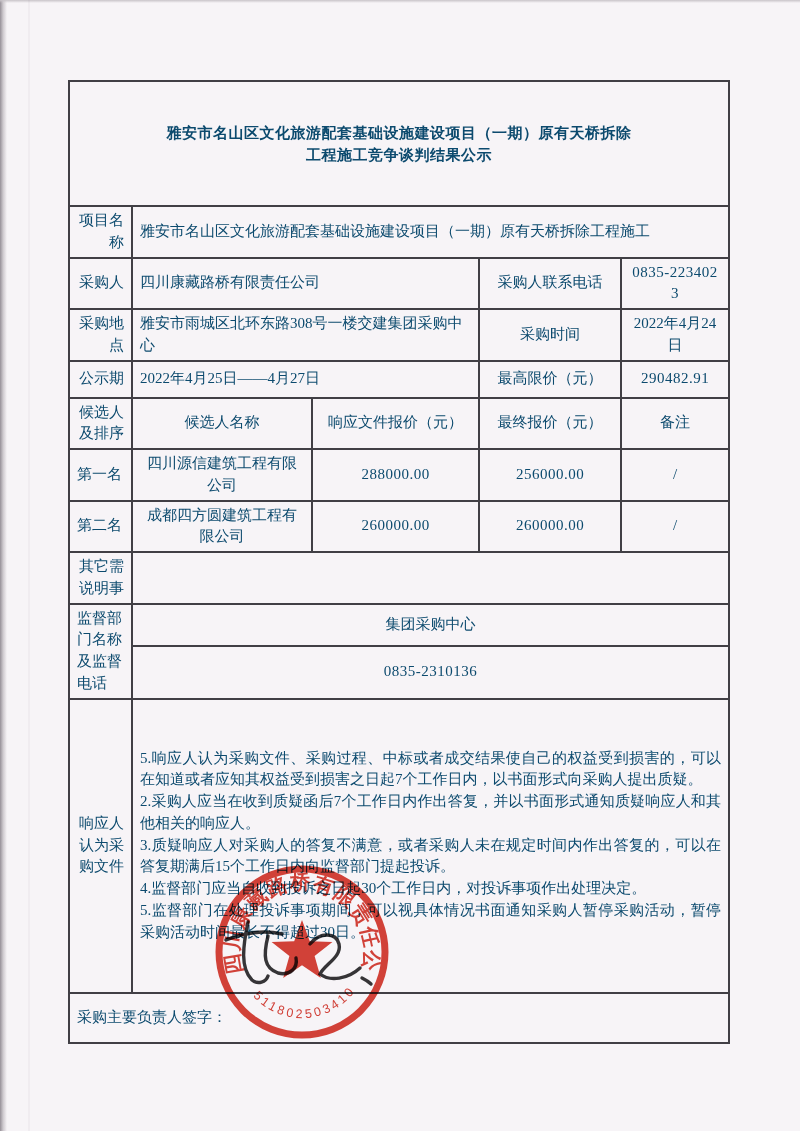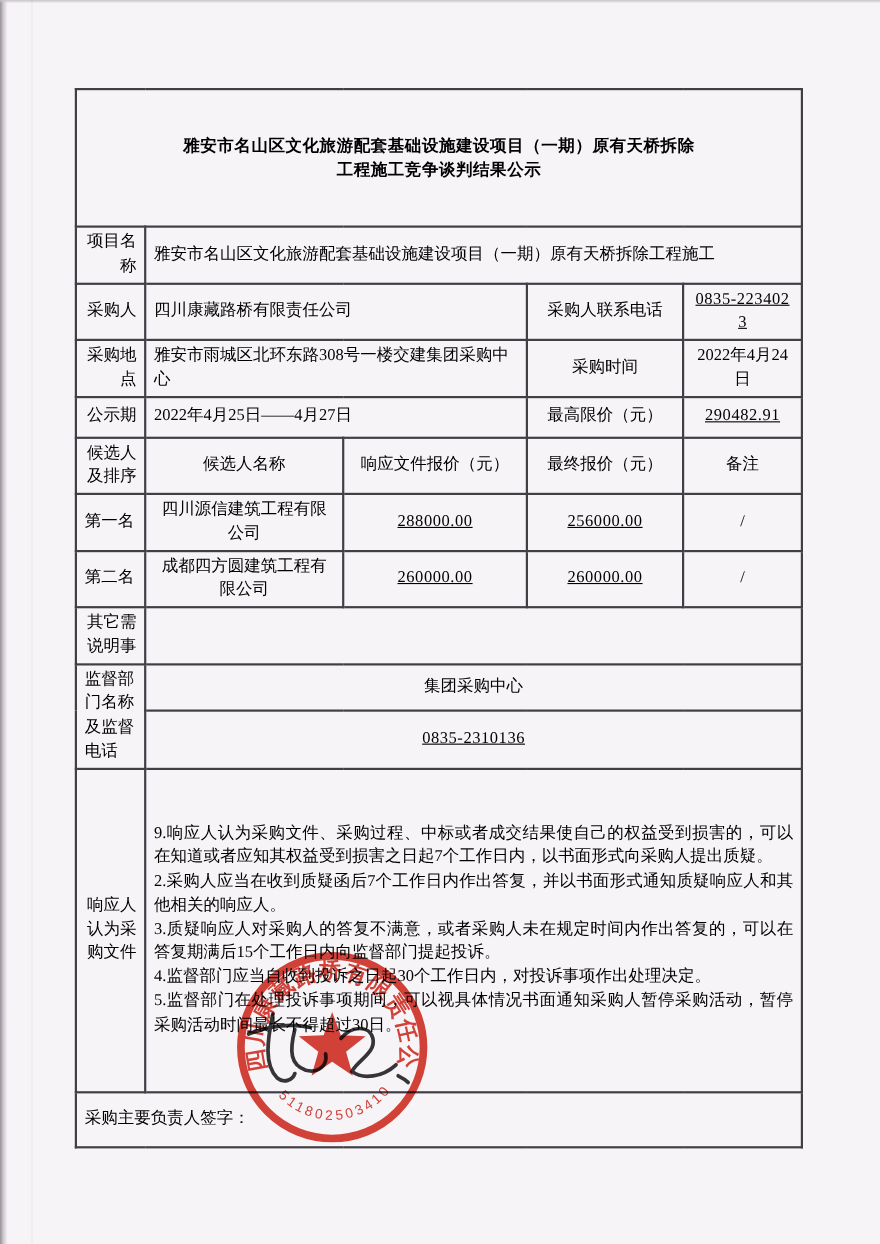--- a/index.html
+++ b/index.html
@@ -1,19 +1,19 @@
 <!DOCTYPE html>
 <html><head>
 <meta charset="utf-8">
 <style>
   html,body{margin:0;padding:0;background:#eceae9;}
   .page{
     position:relative;width:800px;height:1131px;margin:0 auto;
     background:#f7f4f7;overflow:hidden;
-    font-family:"Liberation Serif", serif;color:#000000;
+    font-family:"Liberation Serif", serif;color:#0c4a6e;
   }
   .edge-left{position:absolute;left:0;top:0;width:7px;height:100%;
     background:linear-gradient(90deg,#969098 0%,#cfcacf 45%,rgba(215,210,215,0) 100%);}
   .edge-top{position:absolute;left:0;top:0;width:100%;height:3px;
     background:linear-gradient(#c9c4c9,rgba(201,196,201,0));}
   .crease{position:absolute;left:28px;top:0;width:2px;height:100%;background:rgba(110,100,115,0.05);}
 
   table.doc{
     position:absolute;left:68px;top:80px;width:660px;
     border-collapse:collapse;table-layout:fixed;
@@ -29,21 +29,21 @@
   td.title-cell{
     text-align:center;
     font-family:"Liberation Sans", sans-serif;
     font-weight:bold;font-size:21px;line-height:35px;
     letter-spacing:.5px;padding:6px 10px 14px 10px;
   }
   .lbl{text-align:right;padding-left:6px;padding-right:4px;}
   .lblc{text-align:left;padding-left:3px;padding-right:3px;}
   .cl{text-align:center;}
   .ll{text-align:left;padding-left:9px;border-radius:14px;}
-  .num{font-family:"Liberation Serif", serif;letter-spacing:.5px;text-decoration:underline;}
+  .num{font-family:"Liberation Serif", serif;letter-spacing:.5px;}
   td.notice-cell{padding:10px 12px;line-height:1.55;vertical-align:middle;text-align:justify;}
   .notice-item{margin:0;}
   td.sig-cell{padding-left:8px;}
 
   .stamp{
     position:absolute;left:207px;top:857px;width:190px;height:190px;
     mix-blend-mode:multiply;opacity:.93;pointer-events:none;
   }
   .handwriting{
     position:absolute;left:212px;top:902px;width:170px;height:110px;
@@ -134,21 +134,21 @@
       <td class="lblc" rowspan="2">监督部门名称及监督电话</td>
       <td class="cl" colspan="4">集团采购中心</td>
     </tr>
     <tr style="height:46px">
       <td class="cl num" colspan="4">0835-2310136</td>
     </tr>
 
     <tr style="height:294px">
       <td class="lbl">响应人认为采购文件</td>
       <td class="notice-cell" colspan="4">
-        <p class="notice-item">9.响应人认为采购文件、采购过程、中标或者成交结果使自己的权益受到损害的，可以在知道或者应知其权益受到损害之日起7个工作日内，以书面形式向采购人提出质疑。</p>
+        <p class="notice-item">5.响应人认为采购文件、采购过程、中标或者成交结果使自己的权益受到损害的，可以在知道或者应知其权益受到损害之日起7个工作日内，以书面形式向采购人提出质疑。</p>
         <p class="notice-item">2.采购人应当在收到质疑函后7个工作日内作出答复，并以书面形式通知质疑响应人和其他相关的响应人。</p>
         <p class="notice-item">3.质疑响应人对采购人的答复不满意，或者采购人未在规定时间内作出答复的，可以在答复期满后15个工作日内向监督部门提起投诉。</p>
         <p class="notice-item">4.监督部门应当自收到投诉之日起30个工作日内，对投诉事项作出处理决定。</p>
         <p class="notice-item">5.监督部门在处理投诉事项期间，可以视具体情况书面通知采购人暂停采购活动，暂停采购活动时间最长不得超过30日。</p>
       </td>
     </tr>
 
     <tr style="height:50px">
       <td class="sig-cell" colspan="5">
         <span>采购主要负责人签字：</span>

